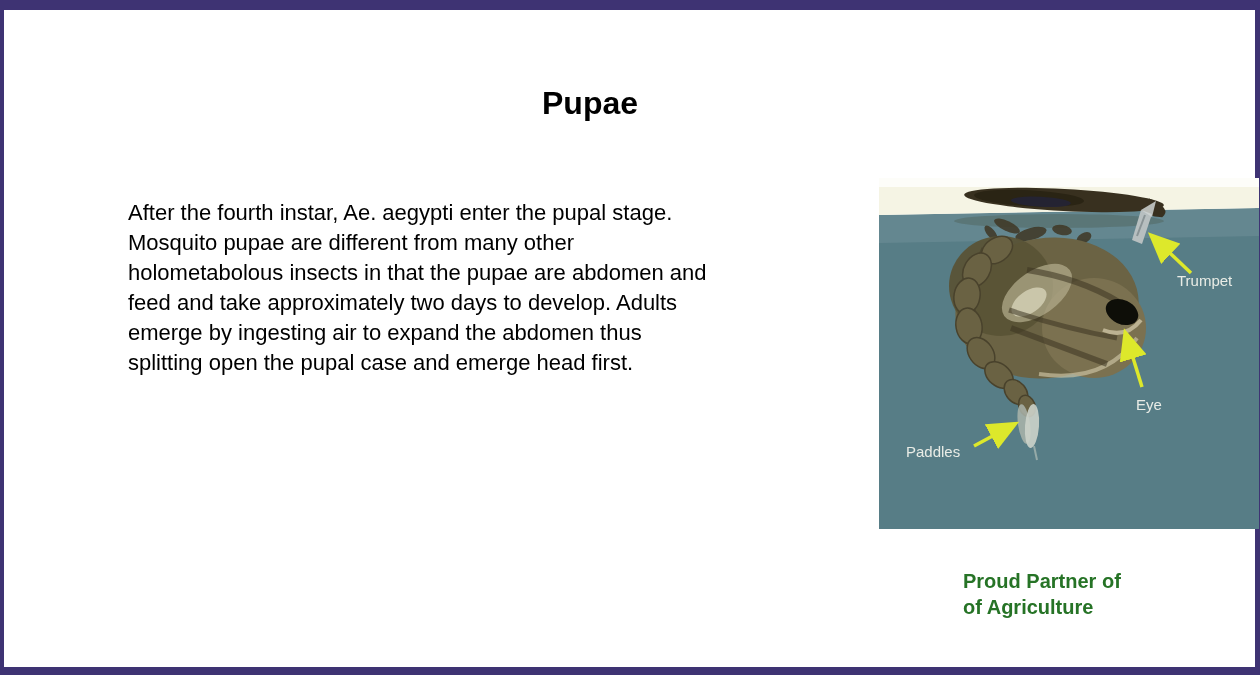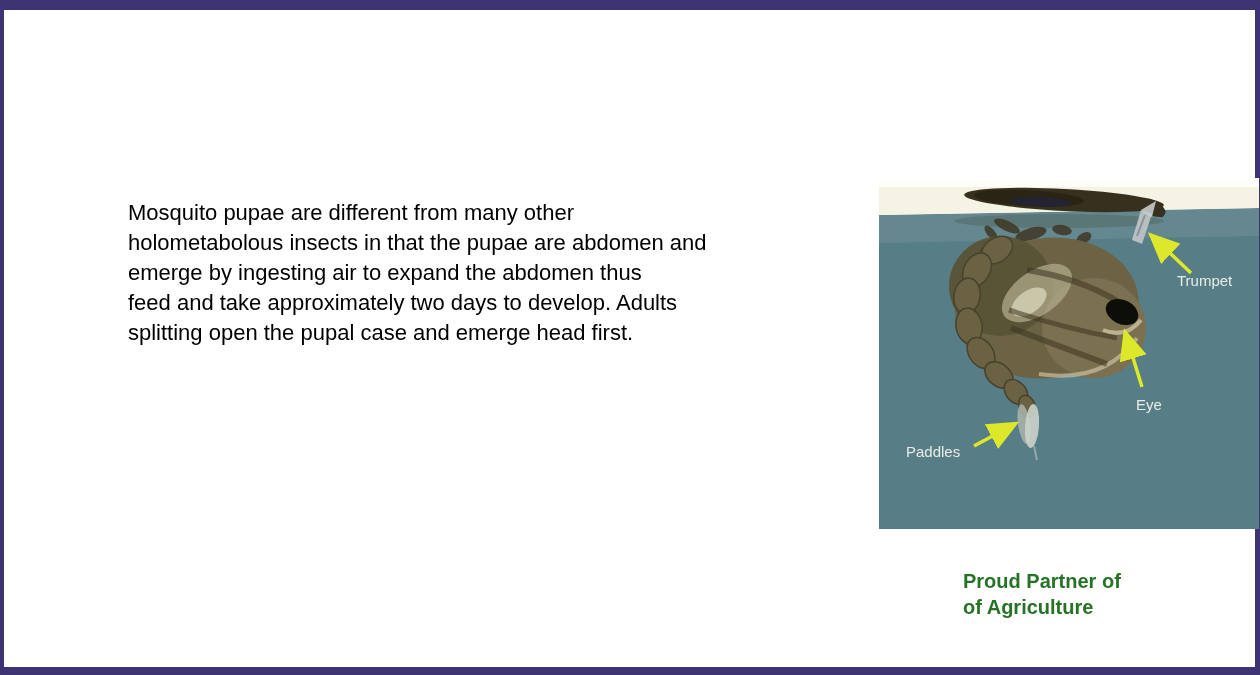--- a/index.html
+++ b/index.html
@@ -55,26 +55,28 @@
     font-family: "Liberation Sans", "DejaVu Sans", sans-serif;
     font-size: 15px;
     fill: var(--photo-label, #e9ece6);
   }
 </style>
 </head>
 <body>
 
 <div class="frame">
 
+  <h1 class="title">Pupae</h1>
 
   <div class="body-text">
+    <div class="line">After the fourth instar, Ae. aegypti enter the pupal stage.</div>
     <div class="line">Mosquito pupae are different from many other</div>
     <div class="line">holometabolous insects in that the pupae are abdomen and</div>
+    <div class="line">feed and take approximately two days to develop. Adults</div>
     <div class="line">emerge by ingesting air to expand the abdomen thus</div>
-    <div class="line">feed and take approximately two days to develop. Adults</div>
     <div class="line">splitting open the pupal case and emerge head first.</div>
   </div>
 
   <figure class="photo">
     <svg width="380" height="351" viewBox="0 0 380 351" xmlns="http://www.w3.org/2000/svg">
       <defs>
         <marker id="ah" markerWidth="9" markerHeight="8" refX="7" refY="4" orient="auto">
           <path d="M0,0 L9,4 L0,8 Z" style="fill:var(--arrow,#dde82b)"></path>
         </marker>
       </defs>

